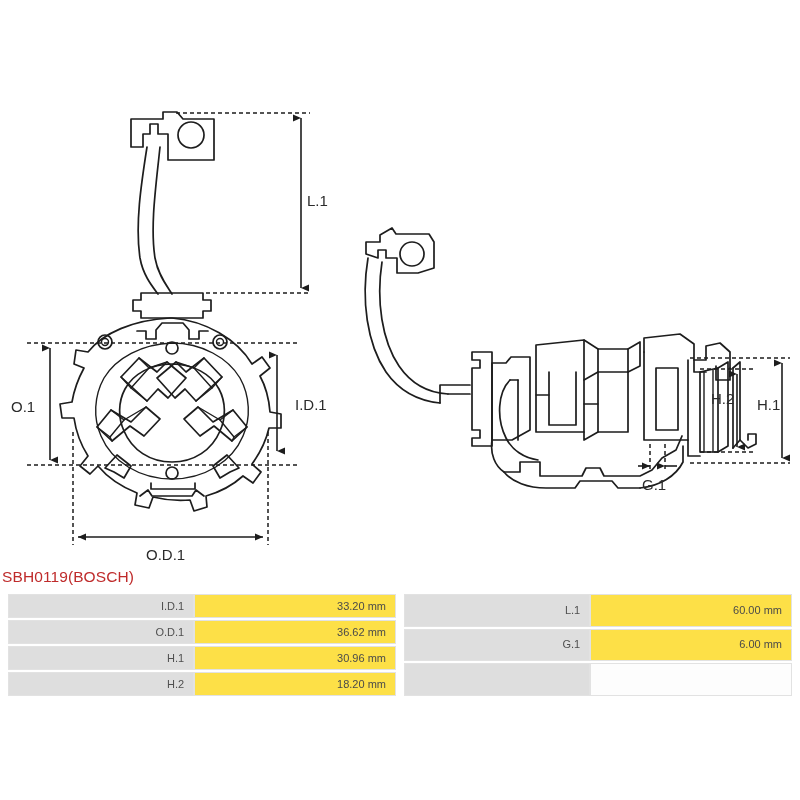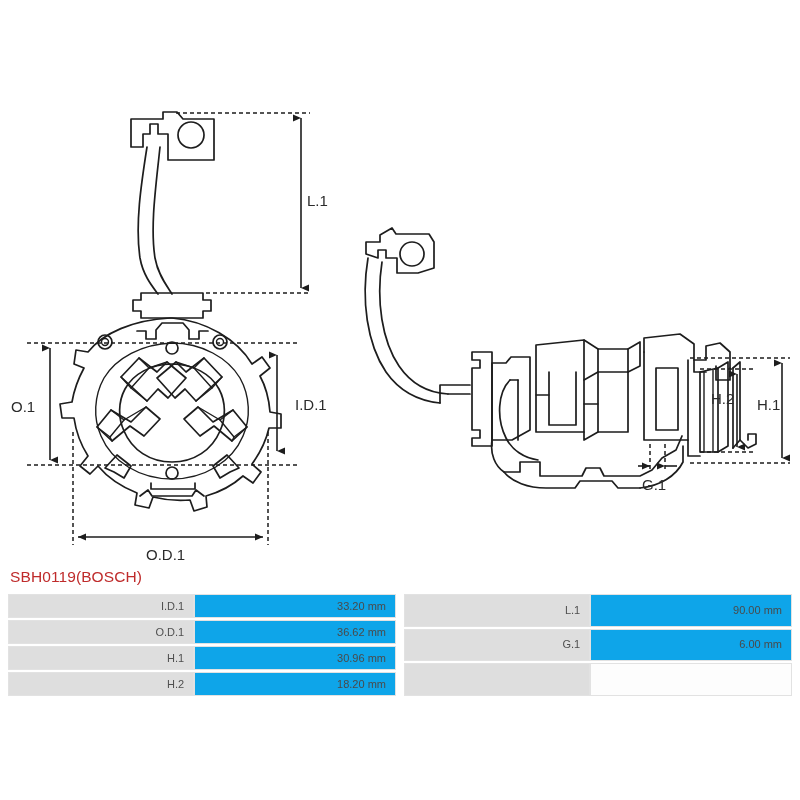--- a/index.html
+++ b/index.html
@@ -20,21 +20,21 @@
   #drawing {
     position: absolute;
     left: 0; top: 0;
     width: 800px; height: 565px;
   }
   #drawing svg { display: block; }
 
   
   #part-title {
     position: absolute;
-    left: 10px; top: 568px;
+    left: 2px; top: 568px;
     font-size: 15.5px;
     letter-spacing: .1px;
     color: #bf2b2b;
     white-space: nowrap;
   }
 
   
   #specs {
     position: absolute;
     left: 8px; top: 592px;
@@ -60,21 +60,21 @@
   .spec-label {
     width: 48%;
     background: #dedede;
     text-align: right;
     color: #4f4f4f;
     white-space: nowrap;
     overflow: hidden;
   }
   .spec-value {
     width: 52%;
-    background: #0ea5e9;
+    background: #fde047;
     text-align: right;
     color: #4a4a4a;
     white-space: nowrap;
     overflow: hidden;
   }
   .spec-table tr.blank .spec-label { background: #dedede; }
   .spec-table tr.blank .spec-value { background: #fdfdfd; }
 
   
   .dimtext {
@@ -352,21 +352,21 @@
             <td class="spec-label">H.2</td>
             <td class="spec-value">18.20 mm</td>
           </tr>
         </tbody>
     </table>
 
     <table class="spec-table" id="spec-right">
       <tbody>
           <tr>
             <td class="spec-label">L.1</td>
-            <td class="spec-value">90.00 mm</td>
+            <td class="spec-value">60.00 mm</td>
           </tr>
           <tr>
             <td class="spec-label">G.1</td>
             <td class="spec-value">6.00 mm</td>
           </tr>
           <tr class="blank">
             <td class="spec-label"></td>
             <td class="spec-value"></td>
           </tr>
         </tbody>

